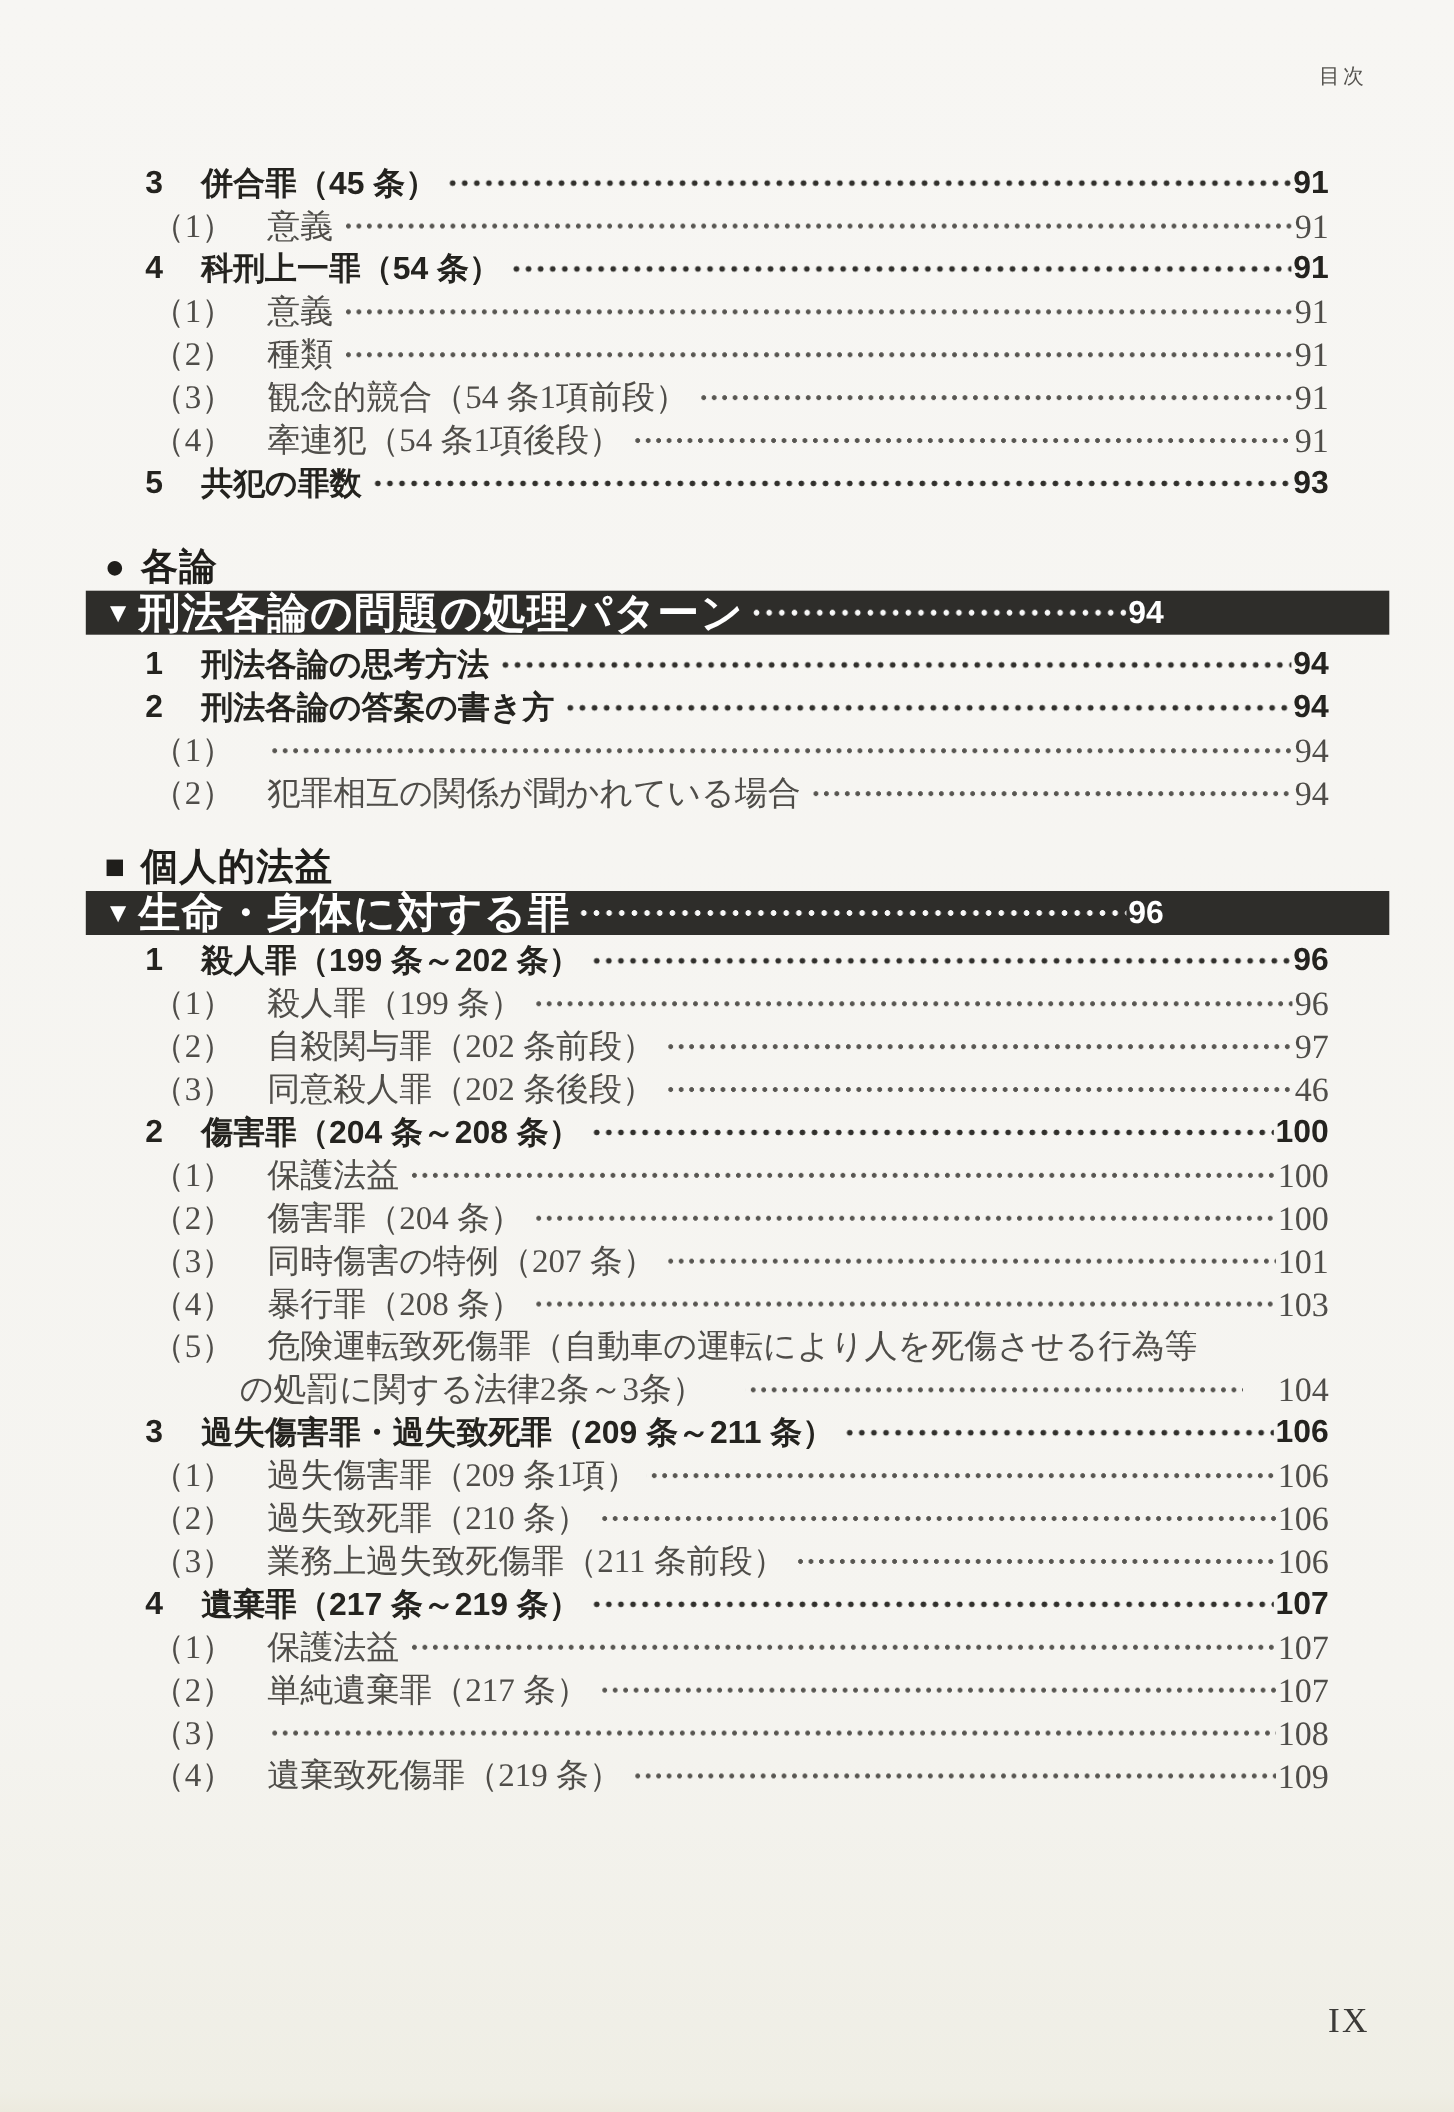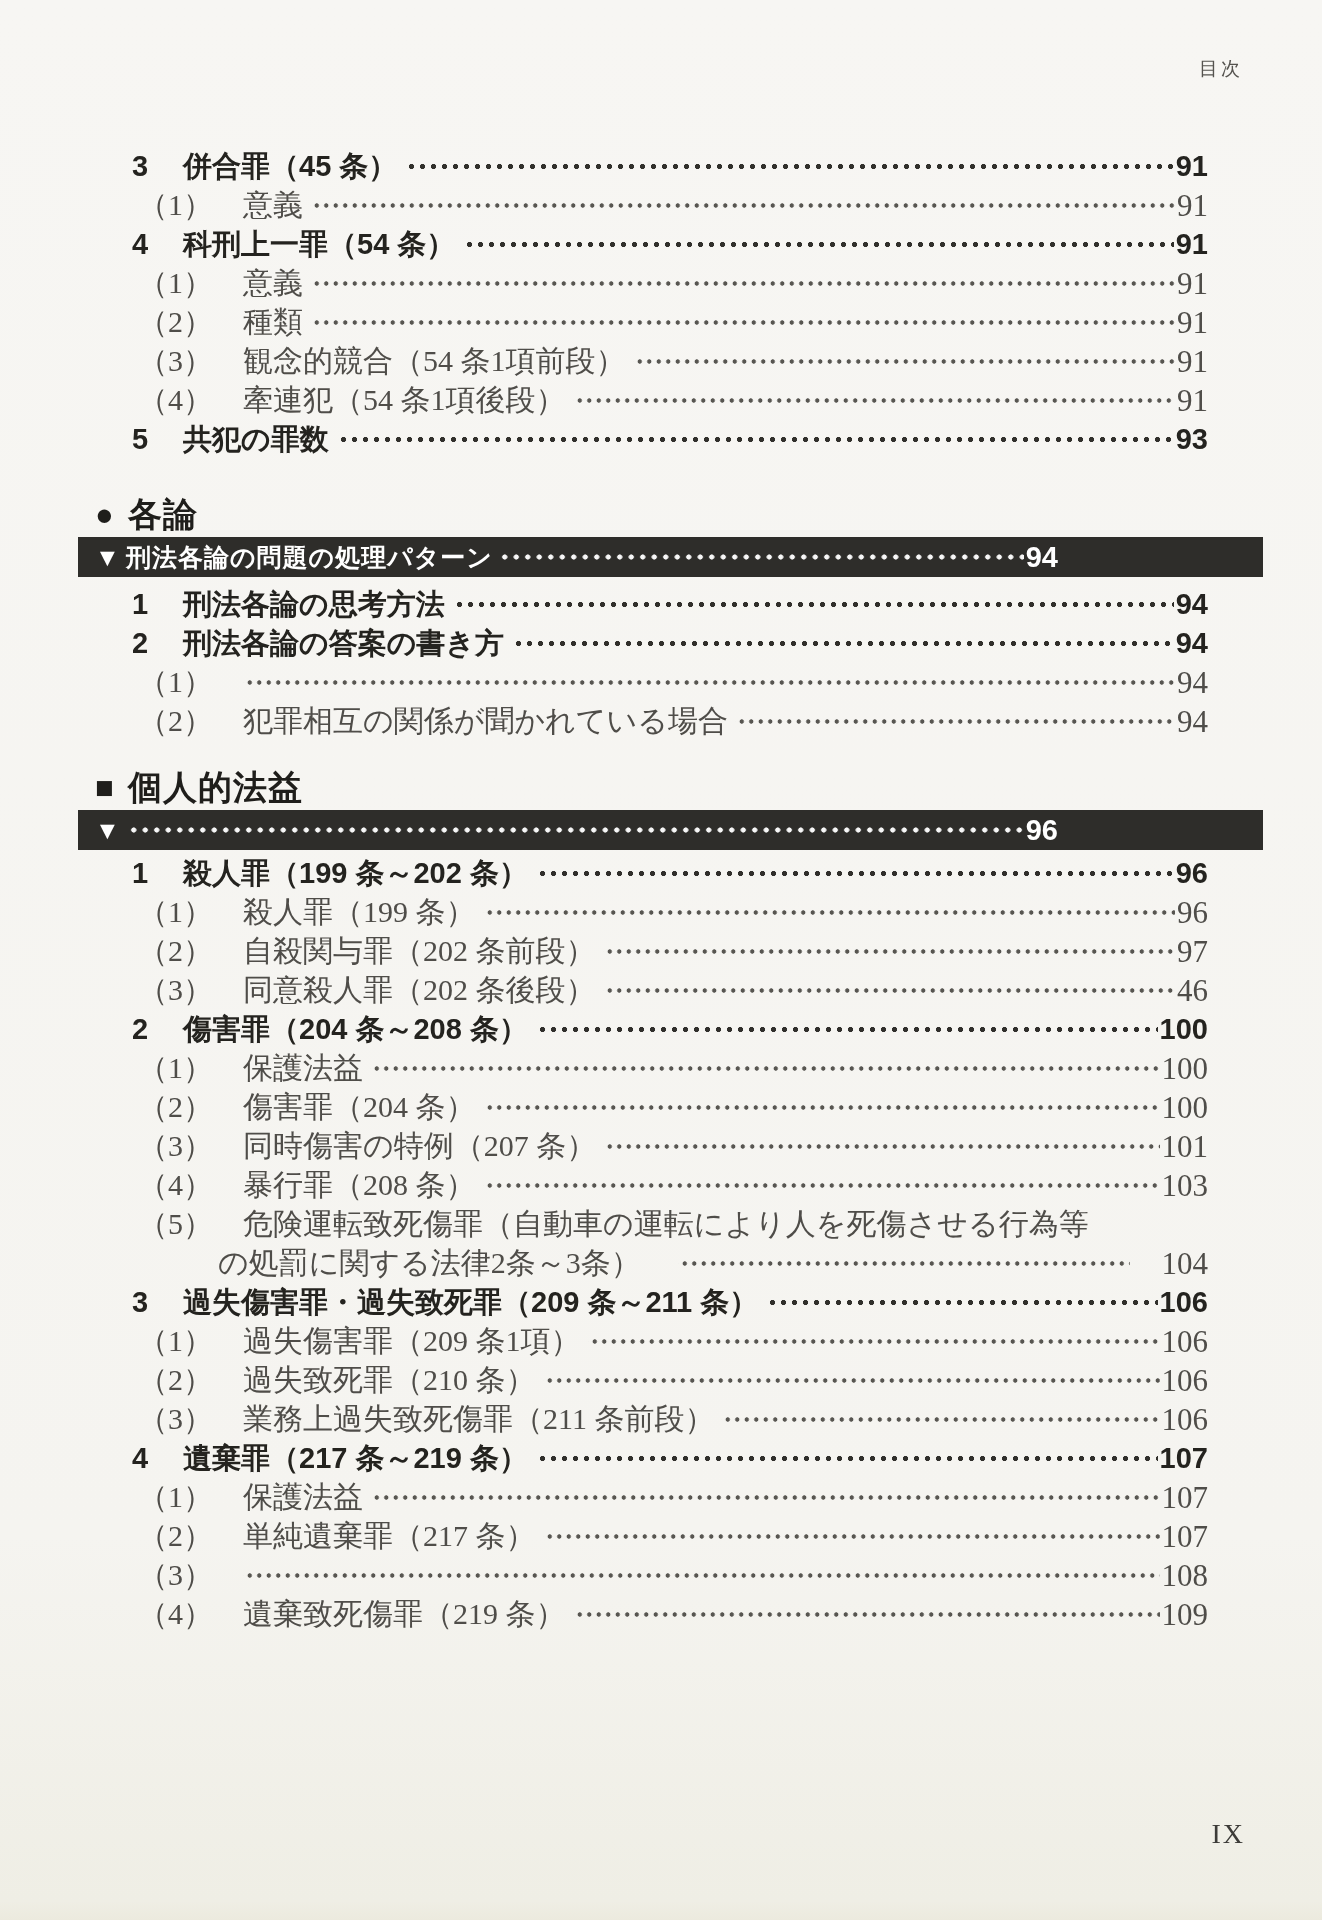--- a/index.html
+++ b/index.html
@@ -57,35 +57,35 @@
   .bar{
     margin-left:78px;width:1185px;height:40px;
     background:#2e2d2a;display:flex;align-items:center;
     box-sizing:border-box;color:#ffffff;
   }
   .bar-inner{
     display:flex;align-items:center;width:980px;height:40px;
     box-sizing:border-box;padding-left:17px;
   }
   .bar .marker{flex:none;width:31px;font-size:25px;color:#fff;font-family:"Liberation Sans",sans-serif;}
-  .bar .title{font-family:Liberation Serif, serif;font-weight:bold;font-size:25px;letter-spacing:1px;padding-right:4px;}
+  .bar .title{font-family:Liberation Serif, serif;font-weight:bold;font-size:38px;letter-spacing:1px;padding-right:4px;}
   .bar .leader{
     background-image:radial-gradient(circle,rgba(255,255,255,.96) 2.3px,rgba(255,255,255,0) 2.9px);
     background-size:11.5px 40px;
   }
   .bar .pg{font-family:"Liberation Sans",sans-serif;font-weight:bold;font-size:29px;margin-left:2px;}
   .mt2{margin-top:2px;}
   .mt4{margin-top:4px;}
   .mt8{margin-top:8px;}
   .mt27{margin-top:27px;}
   .mt36{margin-top:36px;}
   .footer-label{
     position:absolute;top:1818px;right:77px;
     font-family:"Liberation Serif",serif;
-    font-size:28px;color:#3c3b38;letter-spacing:2px;
+    font-size:32px;color:#3c3b38;letter-spacing:2px;
   }
 </style>
 </head>
 <body>
 
 <div class="header-label">目次</div>
 
 <div class="toc">
 
   <div class="row l1">
@@ -176,20 +176,21 @@
   </div>
 
   <div class="section mt27">
     <span class="marker">■</span>
       <span>個人的法益</span>
   </div>
 
   <div class="bar mt2">
     <div class="bar-inner">
       <span class="marker">▼</span>
+        <span class="title">生命・身体に対する罪</span>
         <span class="leader"></span>
         <span class="pg">96</span>
     </div>
   </div>
 
   <div class="row l1 mt4">
     <span class="num b">1</span>
       <span class="title b">殺人罪（199 条～202 条）</span>
       <span class="leader lb"></span>
       <span class="pg b">96</span>

